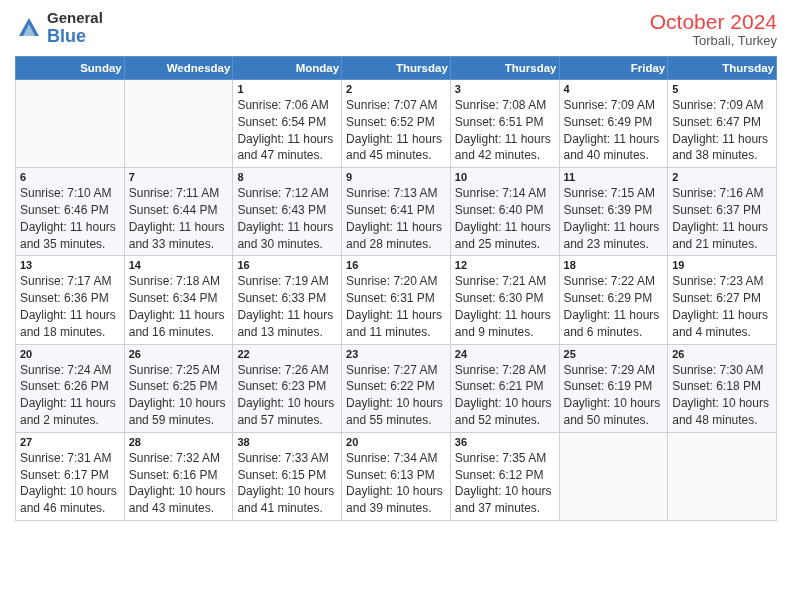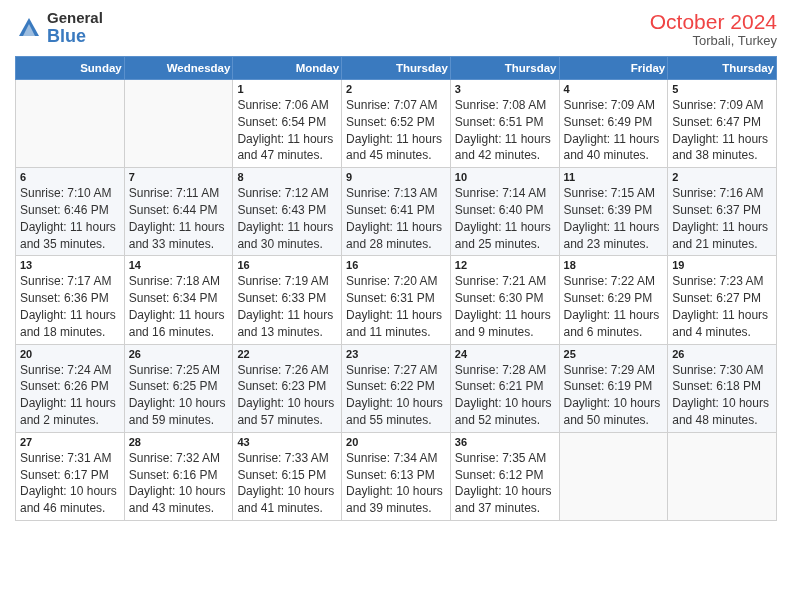--- a/index.html
+++ b/index.html
@@ -251,21 +251,21 @@
         <tr>
           <td>
             <div class="day-num">27</div>
 <div class="day-info">Sunrise: 7:31 AM<br>Sunset: 6:17 PM<br>Daylight: 10 hours and 46 minutes.</div>
           </td>
           <td>
             <div class="day-num">28</div>
 <div class="day-info">Sunrise: 7:32 AM<br>Sunset: 6:16 PM<br>Daylight: 10 hours and 43 minutes.</div>
           </td>
           <td>
-            <div class="day-num">43</div>
+            <div class="day-num">38</div>
 <div class="day-info">Sunrise: 7:33 AM<br>Sunset: 6:15 PM<br>Daylight: 10 hours and 41 minutes.</div>
           </td>
           <td>
             <div class="day-num">20</div>
 <div class="day-info">Sunrise: 7:34 AM<br>Sunset: 6:13 PM<br>Daylight: 10 hours and 39 minutes.</div>
           </td>
           <td>
             <div class="day-num">36</div>
 <div class="day-info">Sunrise: 7:35 AM<br>Sunset: 6:12 PM<br>Daylight: 10 hours and 37 minutes.</div>
           </td>

